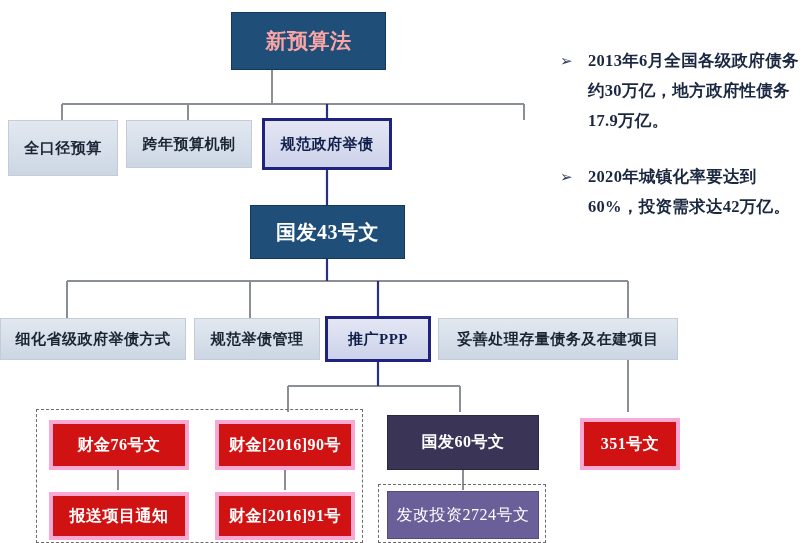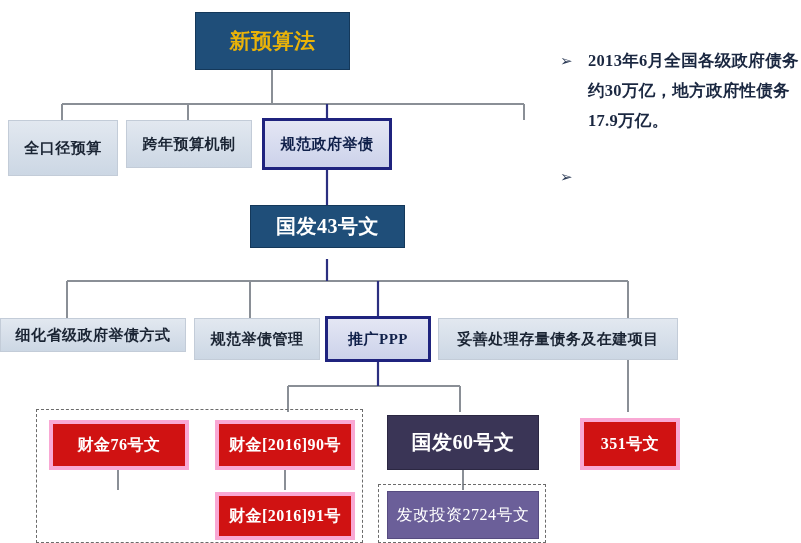--- a/index.html
+++ b/index.html
@@ -20,23 +20,24 @@
     position:absolute;z-index:3;
     display:flex;align-items:center;justify-content:center;
     text-align:center;
     box-sizing:border-box;
     letter-spacing:.5px;
     white-space:nowrap;
   }
   
   .n-root{
     background:#1f4e79;
-    color:#eab308;
+    color:#fca5a5;
     font-size:21px;font-weight:bold;
     border:1px solid #14385a;
+    margin-left:36px;
   }
   .n-doc43{
     background:#1f4e79;
     color:#ffffff;
     font-size:20px;font-weight:bold;
     border:1px solid #14385a;
   }
   
   .n-light{
     background:linear-gradient(#e2e8f0,#ccd7e4);
@@ -55,21 +56,21 @@
   .n-red{
     background:#d01212;
     color:#ffffff;
     font-size:16px;font-weight:bold;
     border:4px solid #f9a8d4;
   }
   
   .n-purple-dark{
     background:#3a3556;
     color:#ffffff;
-    font-size:20px;font-weight:bold;
+    font-size:16px;font-weight:bold;
     border:1px solid #2b2742;
   }
   
   .n-purple-light{
     background:#6b5f99;
     color:#ffffff;
     font-size:16px;font-weight:normal;
     border:1px solid #564b80;
   }
 
@@ -152,41 +153,43 @@
 
   <div class="dash-frame" style="left:36px;top:409px;width:327px;height:134px;"></div>
   <div class="dash-frame" style="left:378px;top:484px;width:168px;height:59px;"></div>
 
   <div class="node n-root" style="left:195px;top:12px;width:155px;height:58px;">新预算法</div>
 
   <div class="node n-light" style="left:8px;top:120px;width:110px;height:56px;">全口径预算</div>
   <div class="node n-light" style="left:126px;top:120px;width:126px;height:48px;">跨年预算机制</div>
   <div class="node n-hi" style="left:262px;top:118px;width:130px;height:52px;">规范政府举债</div>
 
-  <div class="node n-doc43" style="left:250px;top:205px;width:155px;height:43px;">国发43号文</div>
+  <div class="node n-doc43" style="left:250px;top:205px;width:155px;height:54px;">国发43号文</div>
 
-  <div class="node n-light" style="left:0px;top:318px;width:186px;height:34px;">细化省级政府举债方式</div>
+  <div class="node n-light" style="left:0px;top:318px;width:186px;height:42px;">细化省级政府举债方式</div>
   <div class="node n-light" style="left:194px;top:318px;width:126px;height:42px;">规范举债管理</div>
   <div class="node n-hi" style="left:325px;top:316px;width:106px;height:46px;text-align:center;">推广PPP</div>
   <div class="node n-light" style="left:438px;top:318px;width:240px;height:42px;">妥善处理存量债务及在建项目</div>
 
   <div class="node n-red" style="left:49px;top:420px;width:140px;height:50px;">财金76号文</div>
   <div class="node n-red" style="left:215px;top:420px;width:140px;height:50px;">财金[2016]90号</div>
   <div class="node n-purple-dark" style="left:387px;top:415px;width:152px;height:55px;">国发60号文</div>
   <div class="node n-red" style="left:580px;top:418px;width:100px;height:52px;">351号文</div>
 
+  <div class="node n-red" style="left:49px;top:492px;width:140px;height:48px;">报送项目通知</div>
   <div class="node n-red" style="left:215px;top:492px;width:140px;height:48px;">财金[2016]91号</div>
   <div class="node n-purple-light" style="left:387px;top:491px;width:152px;height:48px;">发改投资2724号文</div>
 
   <div id="notes">
 
     <div class="note">
       <span class="note-marker">➢</span>
       <span class="note-text">2013年6月全国各级政府债务约30万亿，地方政府性债务17.9万亿。</span>
     </div>
 
     <div class="note">
       <span class="note-marker">➢</span>
+      <span class="note-text">2020年城镇化率要达到60%，投资需求达42万亿。</span>
     </div>
 
   </div>
 
 </div>
 
 </body></html>

